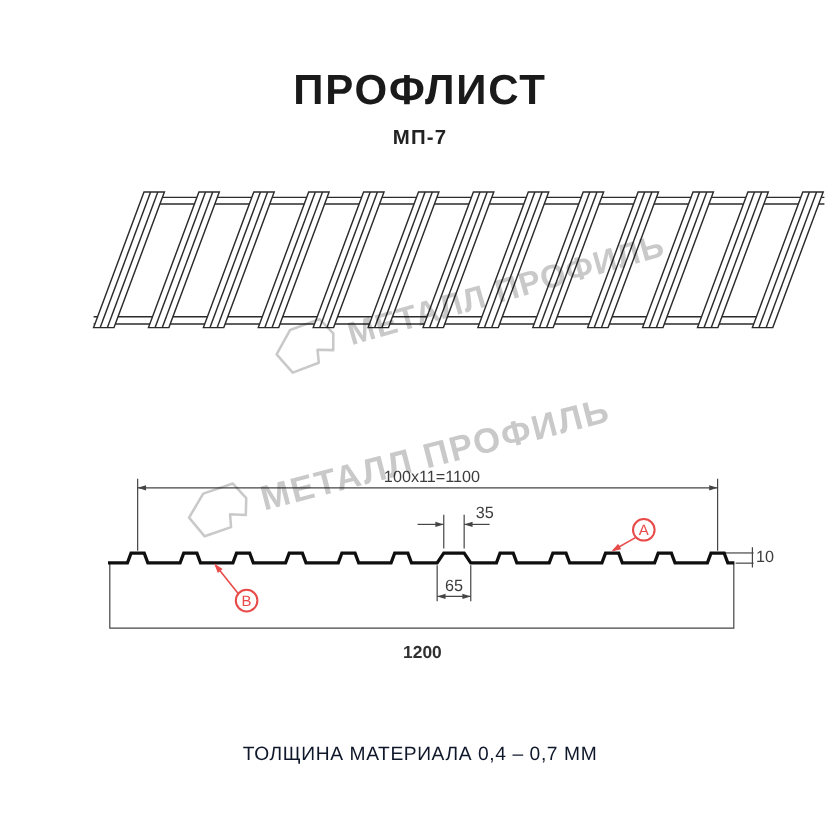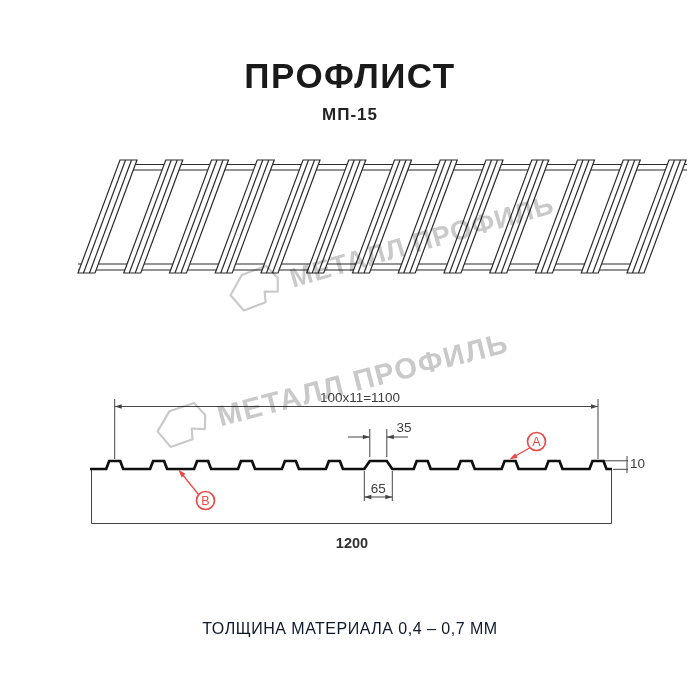--- a/index.html
+++ b/index.html
@@ -23,21 +23,21 @@
   .footer{position:absolute;top:620px;left:0;width:700px;text-align:center;
           font-size:16px;font-weight:500;letter-spacing:0.5px;color:#0f172a;}
 </style>
 </head>
 <body>
 
 <div class="page">
 
   <div class="header">
     <div class="title">ПРОФЛИСТ</div>
-    <div class="subtitle">МП-15</div>
+    <div class="subtitle">МП-7</div>
   </div>
 
   <svg class="drawing" viewBox="0 0 700 700">
 
     <g stroke="#2b2b2b" stroke-width="1.2" fill="none">
       <defs>
         <g id="rib">
           <polygon points="0,273 17,273 59,160 42,160" fill="#ffffff"></polygon>
           <line x1="5.5" y1="273" x2="47.5" y2="160"></line>
           <line x1="11.5" y1="273" x2="53.5" y2="160"></line>

